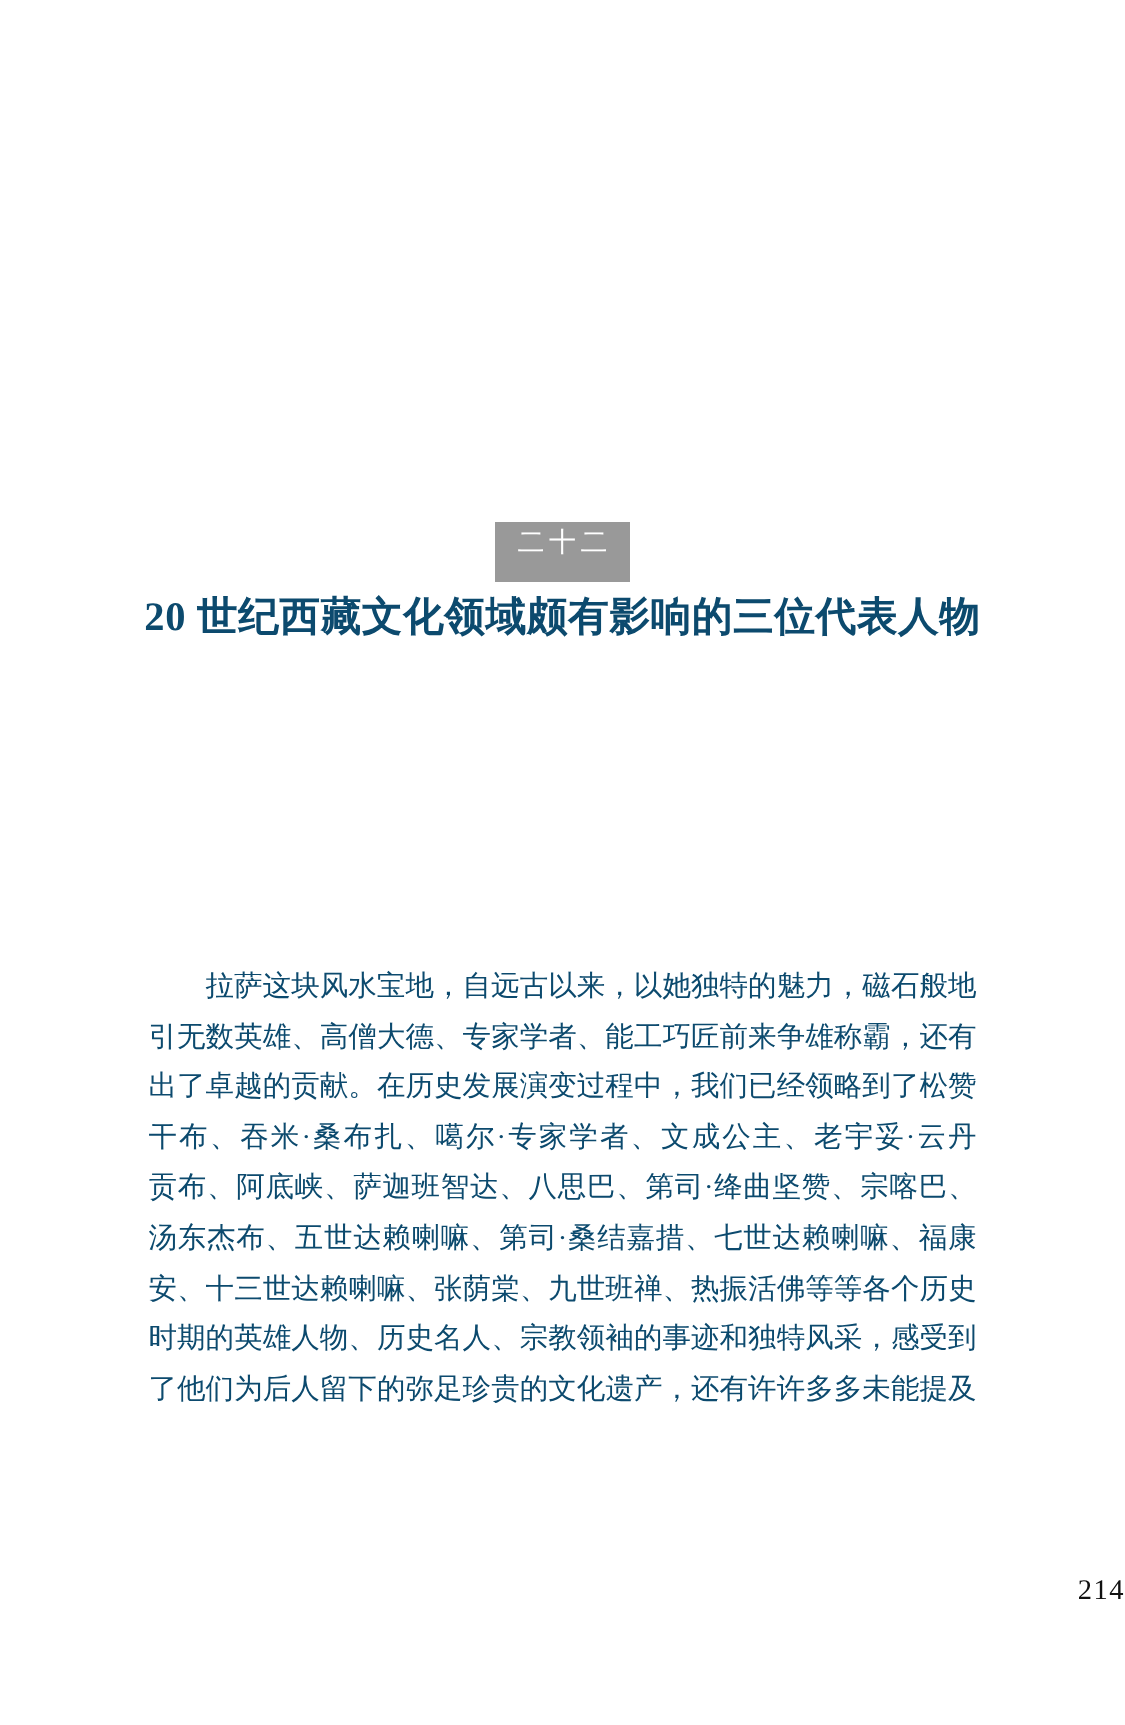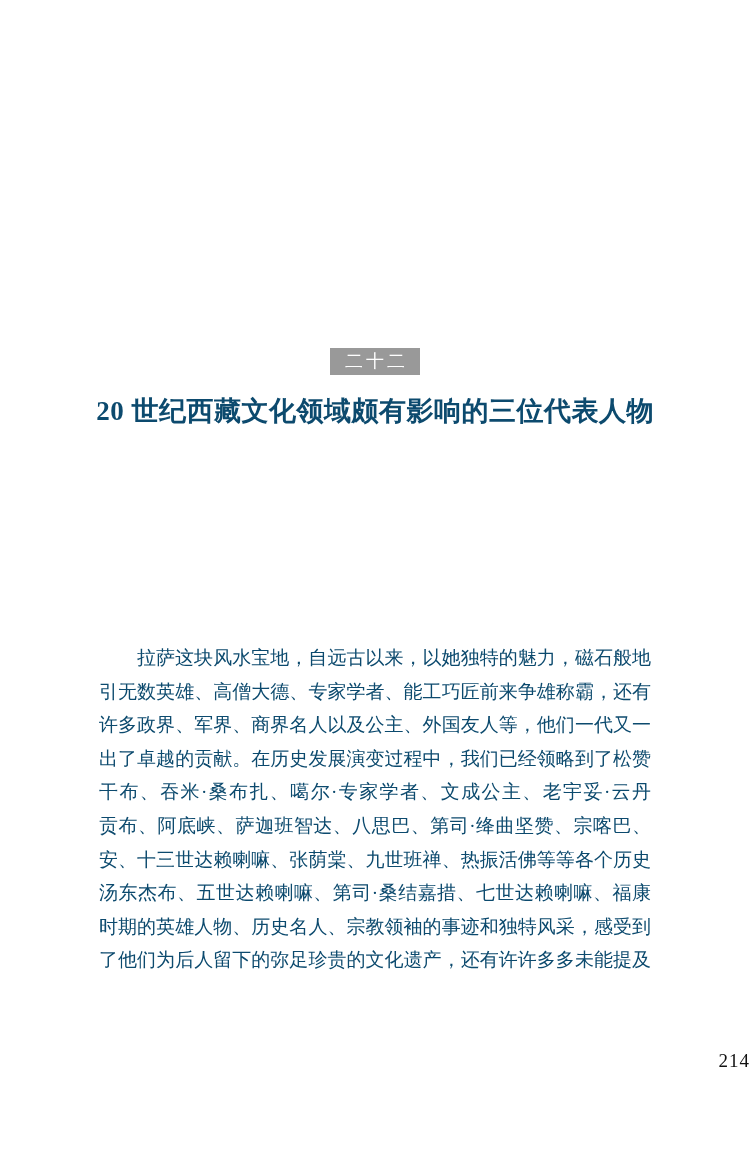--- a/index.html
+++ b/index.html
@@ -17,21 +17,21 @@
     color: #1a1a1a;
   }
   .chapter-badge {
     position: absolute;
     top: 348px;
     left: 50%;
     transform: translateX(-50%);
     background: #999999;
     color: #ffffff;
     font-size: 18px;
-    height: 27px;
+    height: 40px;
     line-height: 27px;
     padding: 0 12px 0 15px;
     letter-spacing: 3px;
     white-space: nowrap;
   }
   .chapter-title {
     position: absolute;
     top: 391px;
     left: 0;
     width: 100%;
@@ -76,25 +76,24 @@
 
 <div class="page">
 
   <div class="chapter-badge">二十二</div>
 
   <h1 class="chapter-title">20 世纪西藏文化领域颇有影响的三位代表人物</h1>
 
   <div class="body-paragraph">
     <div class="paragraph-line indent">拉萨这块风水宝地，自远古以来，以她独特的魅力，磁石般地</div>
     <div class="paragraph-line">引无数英雄、高僧大德、专家学者、能工巧匠前来争雄称霸，还有</div>
-    <div class="paragraph-line">许多政界、军界、商界名人以及公主、外国友人等，他们一代又一</div>
     <div class="paragraph-line">出了卓越的贡献。在历史发展演变过程中，我们已经领略到了松赞</div>
     <div class="paragraph-line">干布、吞米·桑布扎、噶尔·专家学者、文成公主、老宇妥·云丹</div>
     <div class="paragraph-line">贡布、阿底峡、萨迦班智达、八思巴、第司·绛曲坚赞、宗喀巴、</div>
+    <div class="paragraph-line">汤东杰布、五世达赖喇嘛、第司·桑结嘉措、七世达赖喇嘛、福康</div>
     <div class="paragraph-line">安、十三世达赖喇嘛、张荫棠、九世班禅、热振活佛等等各个历史</div>
-    <div class="paragraph-line">汤东杰布、五世达赖喇嘛、第司·桑结嘉措、七世达赖喇嘛、福康</div>
     <div class="paragraph-line">时期的英雄人物、历史名人、宗教领袖的事迹和独特风采，感受到</div>
     <div class="paragraph-line">了他们为后人留下的弥足珍贵的文化遗产，还有许许多多未能提及</div>
   </div>
 
   <div class="page-number">214</div>
 
 </div>
 
 </body></html>

